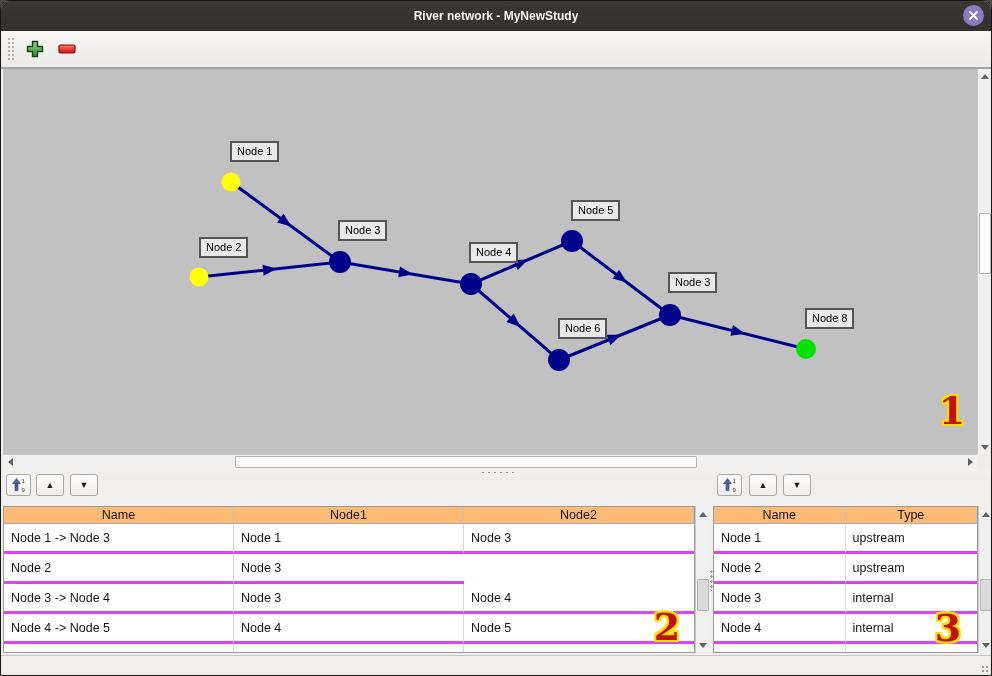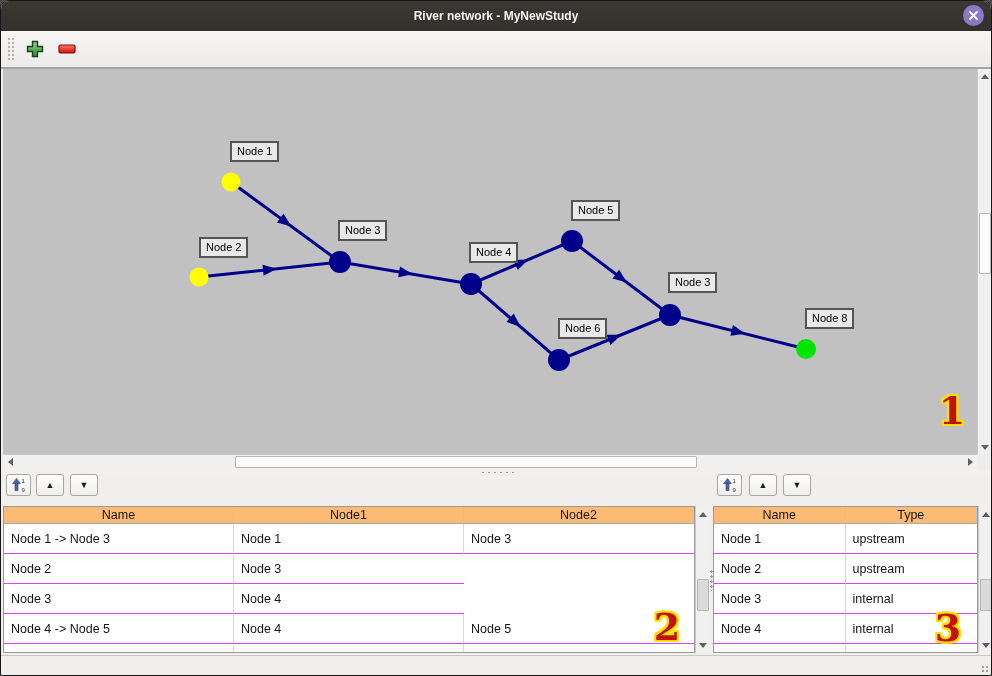--- a/index.html
+++ b/index.html
@@ -90,21 +90,21 @@
     position:absolute; top:505px; height:147px; background:#fff;
     border:1px solid #9b9b9b; display:flex; flex-direction:column; overflow:hidden;
     font-size:12.5px; color:#141414;
   }
   .trow { display:grid; flex:0 0 auto; }
   .trow.thead { height:17px; }
   .trow.tdata { height:30px; }
   .trow.tfill { flex:1 1 auto; }
   .tcell {
     display:flex; align-items:center; padding-left:7px;
-    border-right:1px solid #d6d6d6; border-bottom:1px solid #d946ef;
+    border-right:1px solid #d6d6d6; border-bottom:3px solid #d946ef;
     overflow:hidden; white-space:nowrap; background:#fff;
   }
   .tcell:last-child { border-right:none; }
   .thead .tcell {
     justify-content:center; padding-left:0; background:#fdba74;
     border-right:1px solid #c2c2c2; border-bottom:1px solid #ababab; font-size:12.5px;
   }
   .tfill .tcell { border-bottom:none; }
   
   #statusbar {
@@ -269,20 +269,21 @@
       <div class="trow tdata" style="grid-template-columns: repeat(3, 1fr);">
         <div class="tcell">Node 1 -&gt; Node 3</div>
         <div class="tcell">Node 1</div>
         <div class="tcell">Node 3</div>
       </div>
       <div class="trow tdata" style="grid-template-columns: repeat(3, 1fr);">
         <div class="tcell">Node 2</div>
         <div class="tcell">Node 3</div>
       </div>
       <div class="trow tdata" style="grid-template-columns: repeat(3, 1fr);">
+        <div class="tcell">Node 3 -&gt; Node 4</div>
         <div class="tcell">Node 3</div>
         <div class="tcell">Node 4</div>
       </div>
       <div class="trow tdata" style="grid-template-columns: repeat(3, 1fr);">
         <div class="tcell">Node 4 -&gt; Node 5</div>
         <div class="tcell">Node 4</div>
         <div class="tcell">Node 5</div>
       </div>
       <div class="trow tfill" style="grid-template-columns: repeat(3, 1fr);">
         <div class="tcell"></div>

